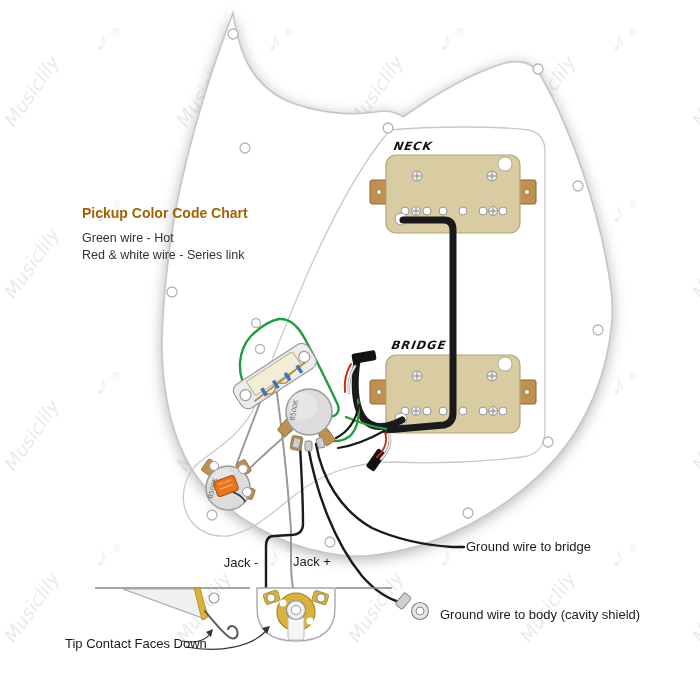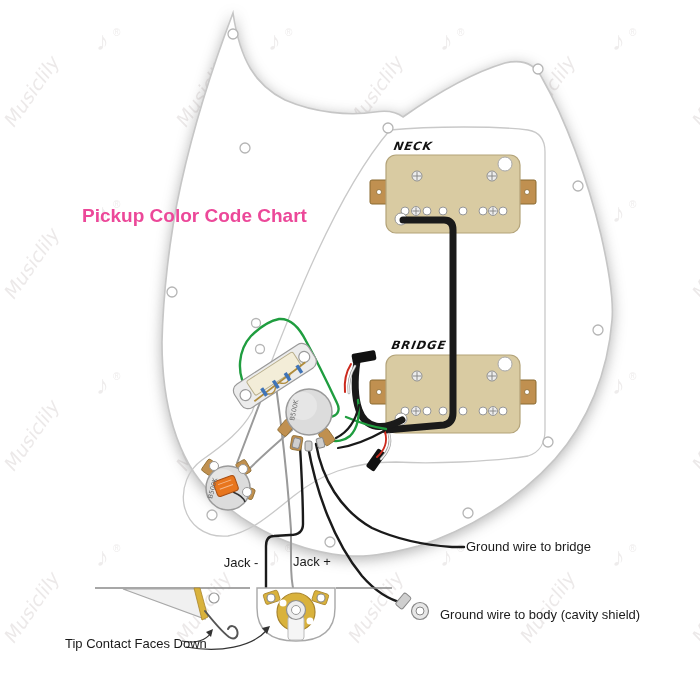--- a/index.html
+++ b/index.html
@@ -5,21 +5,21 @@
   html,body{margin:0;padding:0;}
   body{width:700px;height:700px;position:relative;background:#ffffff;overflow:hidden;
        font-family:"Liberation Sans", sans-serif;}
   svg{position:absolute;left:0;top:0;}
   .pickguard{filter:drop-shadow(0px 3px 7px rgba(90,90,90,0.45));}
   .lbl{font-family:"Liberation Sans", sans-serif;font-size:13px;fill:#1a1a1a;}
   .pulabel{font-family:"DejaVu Sans", sans-serif;font-size:11.5px;font-weight:600;
            font-style:italic;fill:#111;letter-spacing:1px;}
   .potlbl{font-family:"DejaVu Sans", sans-serif;font-size:6.5px;fill:#666;}
   #color-chart{position:absolute;left:82px;top:205px;width:230px;}
-  #color-chart .cc-title{font-size:19px;font-weight:bold;color:#ec4899;margin-bottom:9px;}
+  #color-chart .cc-title{font-size:14px;font-weight:bold;color:#a16207;margin-bottom:9px;}
   #color-chart .cc-line{font-size:12.5px;color:#333;line-height:16.5px;}
   .wm-text{font-family:"DejaVu Sans", sans-serif;font-style:italic;}
 </style>
 </head>
 <body>
 
 <svg width="700" height="700" viewBox="0 0 700 700">
   <defs>
     <pattern id="wmpat" width="172" height="172" patternUnits="userSpaceOnUse">
       <text class="wm-text" x="14" y="128" transform="rotate(-55 14 128)" font-size="19" fill="rgba(196,189,189,0.33)">Musiclily</text>
@@ -235,13 +235,15 @@
 
   <text class="lbl" x="241" y="567" text-anchor="middle">Jack -</text>
   <text class="lbl" x="312" y="566" text-anchor="middle">Jack +</text>
   <text class="lbl" x="466" y="551">Ground wire to bridge</text>
   <text class="lbl" x="440" y="619">Ground wire to body (cavity shield)</text>
   <text class="lbl" x="65" y="648" font-size="12.5">Tip Contact Faces Down</text>
 </svg>
 
 <div id="color-chart">
   <div class="cc-title">Pickup Color Code Chart</div>
+  <div class="cc-line">Green wire - Hot</div>
+  <div class="cc-line">Red &amp; white wire - Series link</div>
 </div>
 
 </body></html>

